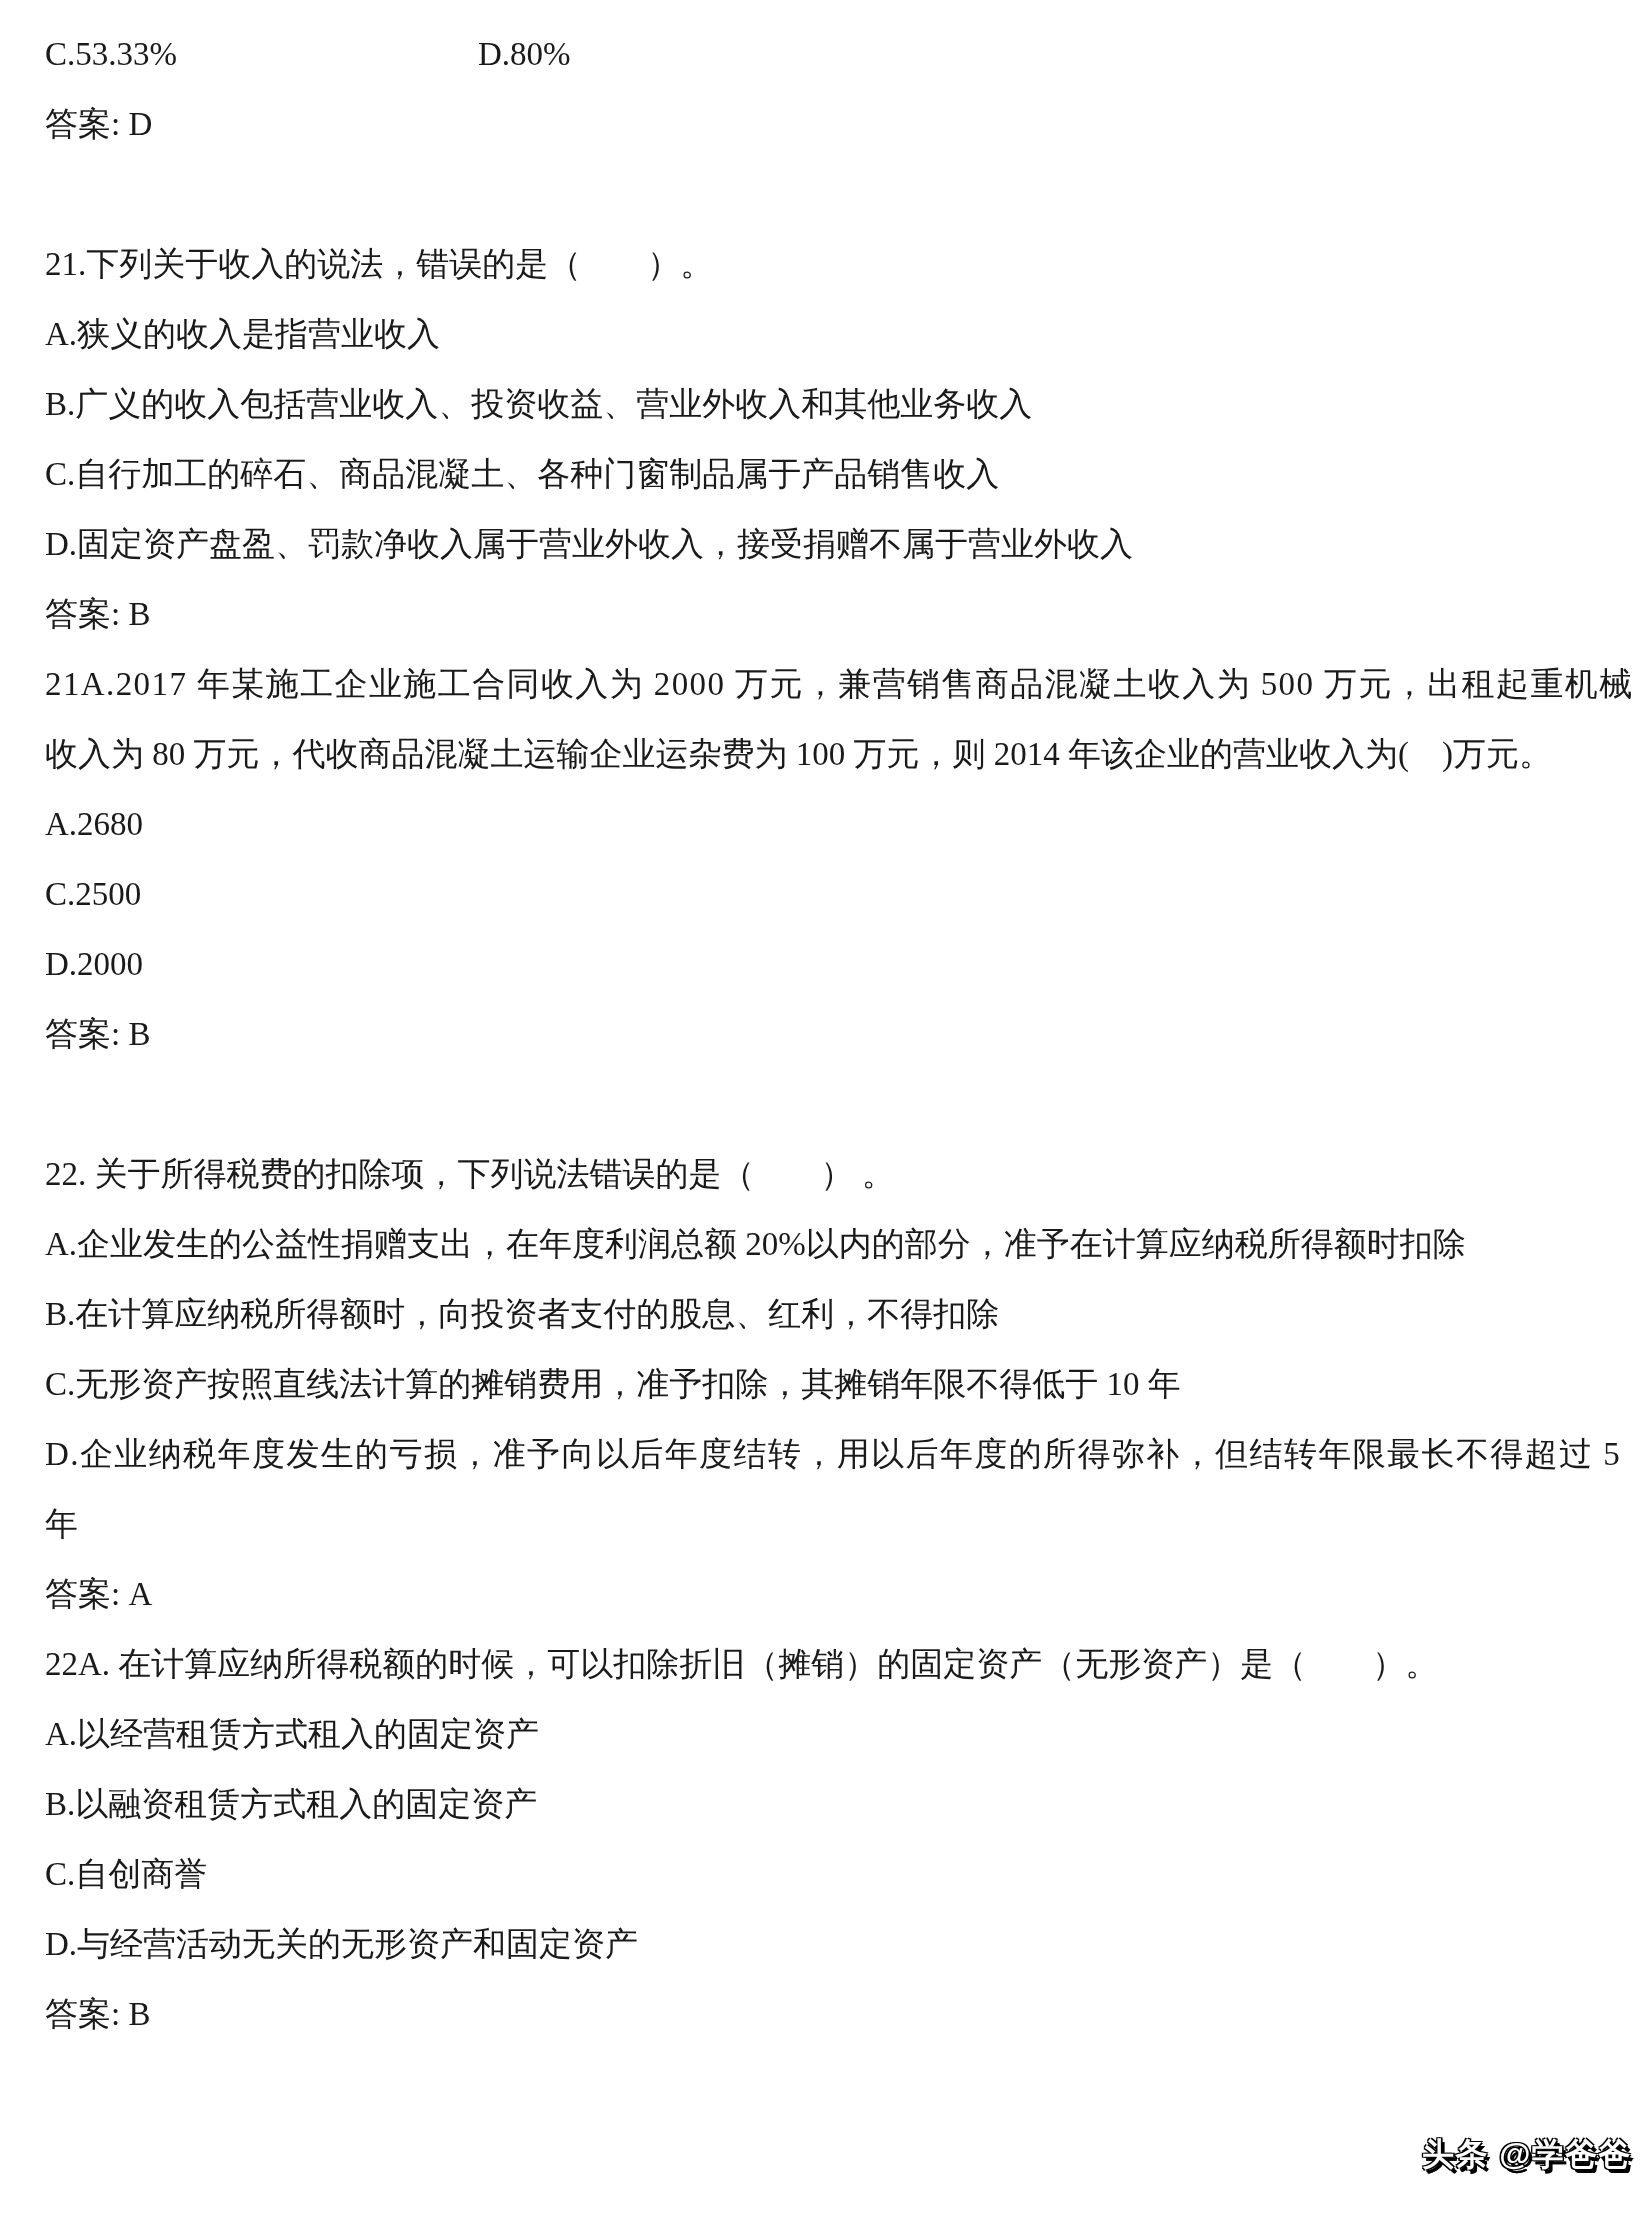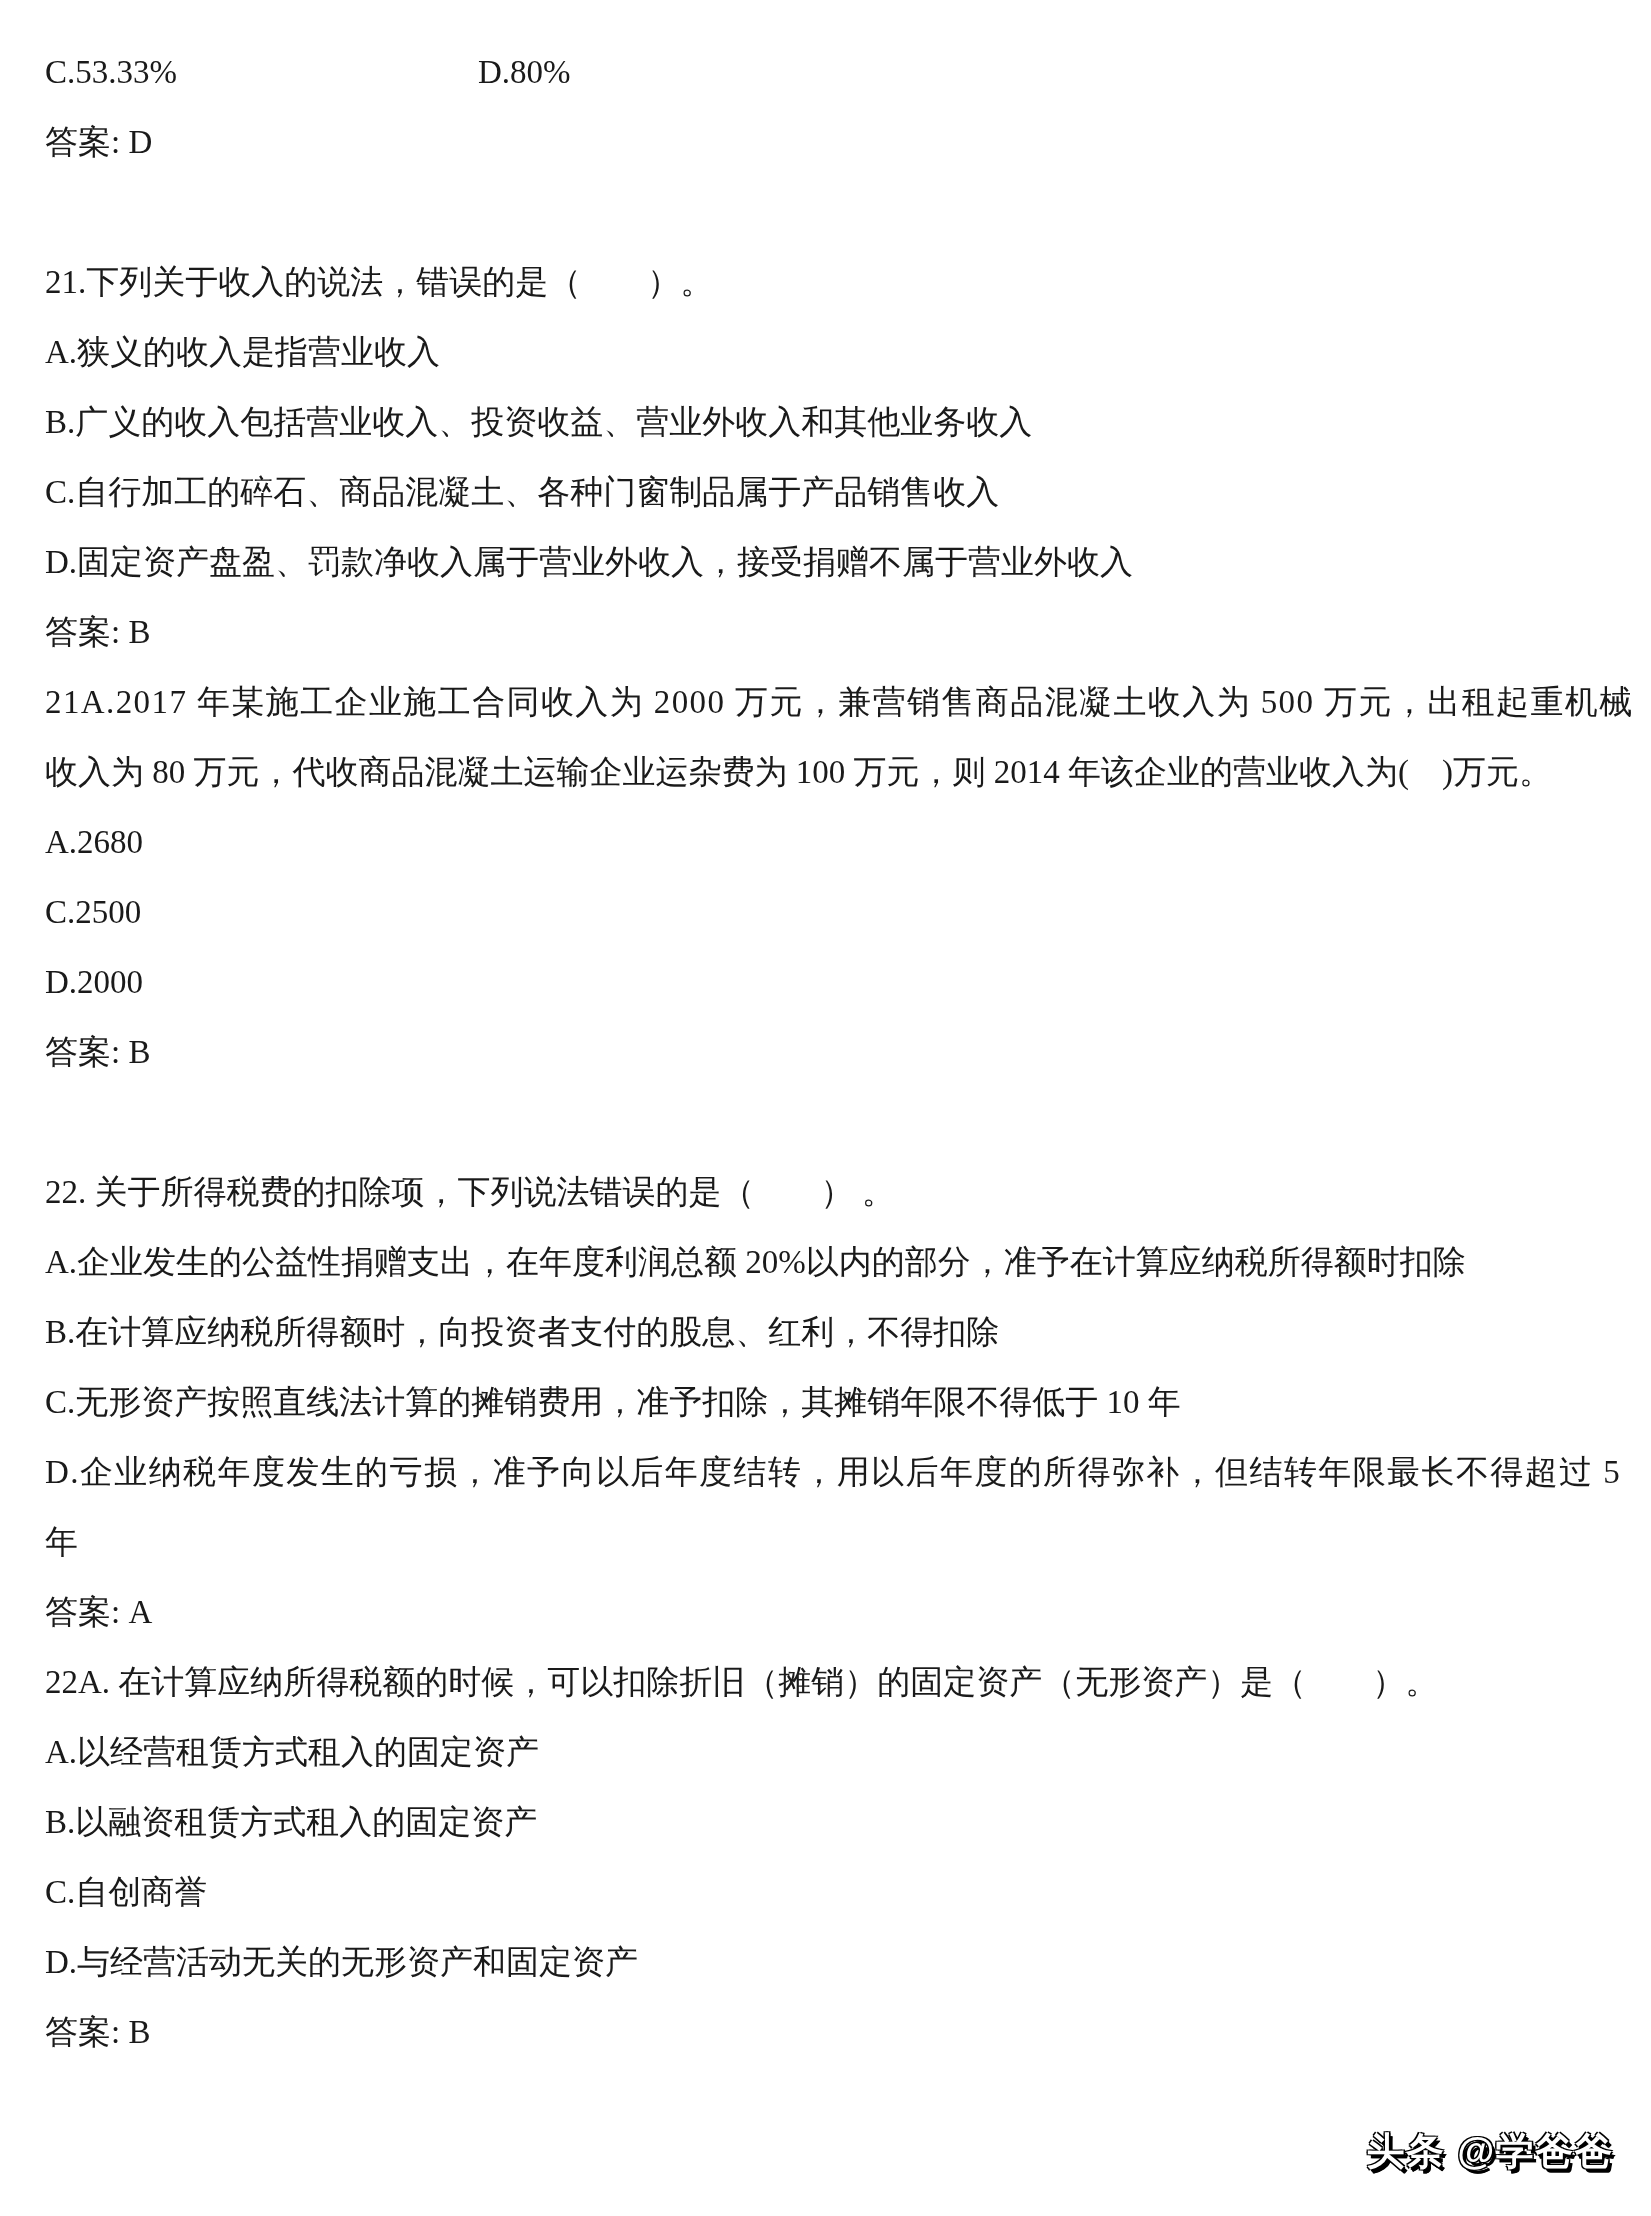--- a/index.html
+++ b/index.html
@@ -9,21 +9,21 @@
   body {
     width: 1651px;
     height: 2216px;
     background: #ffffff;
     position: relative;
     overflow: hidden;
   }
   .doc {
     position: absolute;
     left: 45px;
-    top: 37px;
+    top: 19px;
     width: 1561px;
   }
   .line {
     height: 70px;
     display: flex;
     align-items: center;
     font-family: "Liberation Serif", "DejaVu Serif", serif;
     font-size: 33px;
     color: #1a1a1a;
     white-space: pre;
@@ -37,25 +37,25 @@
   }
   .cell {
     white-space: pre;
   }
   .cell-0 {
     display: inline-block;
     width: 433px;
   }
   .watermark {
     position: absolute;
-    right: 37px;
+    right: 19px;
     bottom: 39px;
     font-family: "Liberation Sans", "DejaVu Sans", sans-serif;
     font-weight: bold;
-    font-size: 38px;
+    font-size: 32px;
     letter-spacing: 1.4px;
     color: #ffffff;
     text-shadow:
       -1.4px -1.4px 0 #000000,
        1.4px -1.4px 0 #000000,
       -1.4px  1.4px 0 #000000,
        1.4px  1.4px 0 #000000,
        2.9px  3.6px 0 #000000,
        3.6px  4.3px 0 #000000;
     white-space: pre;

